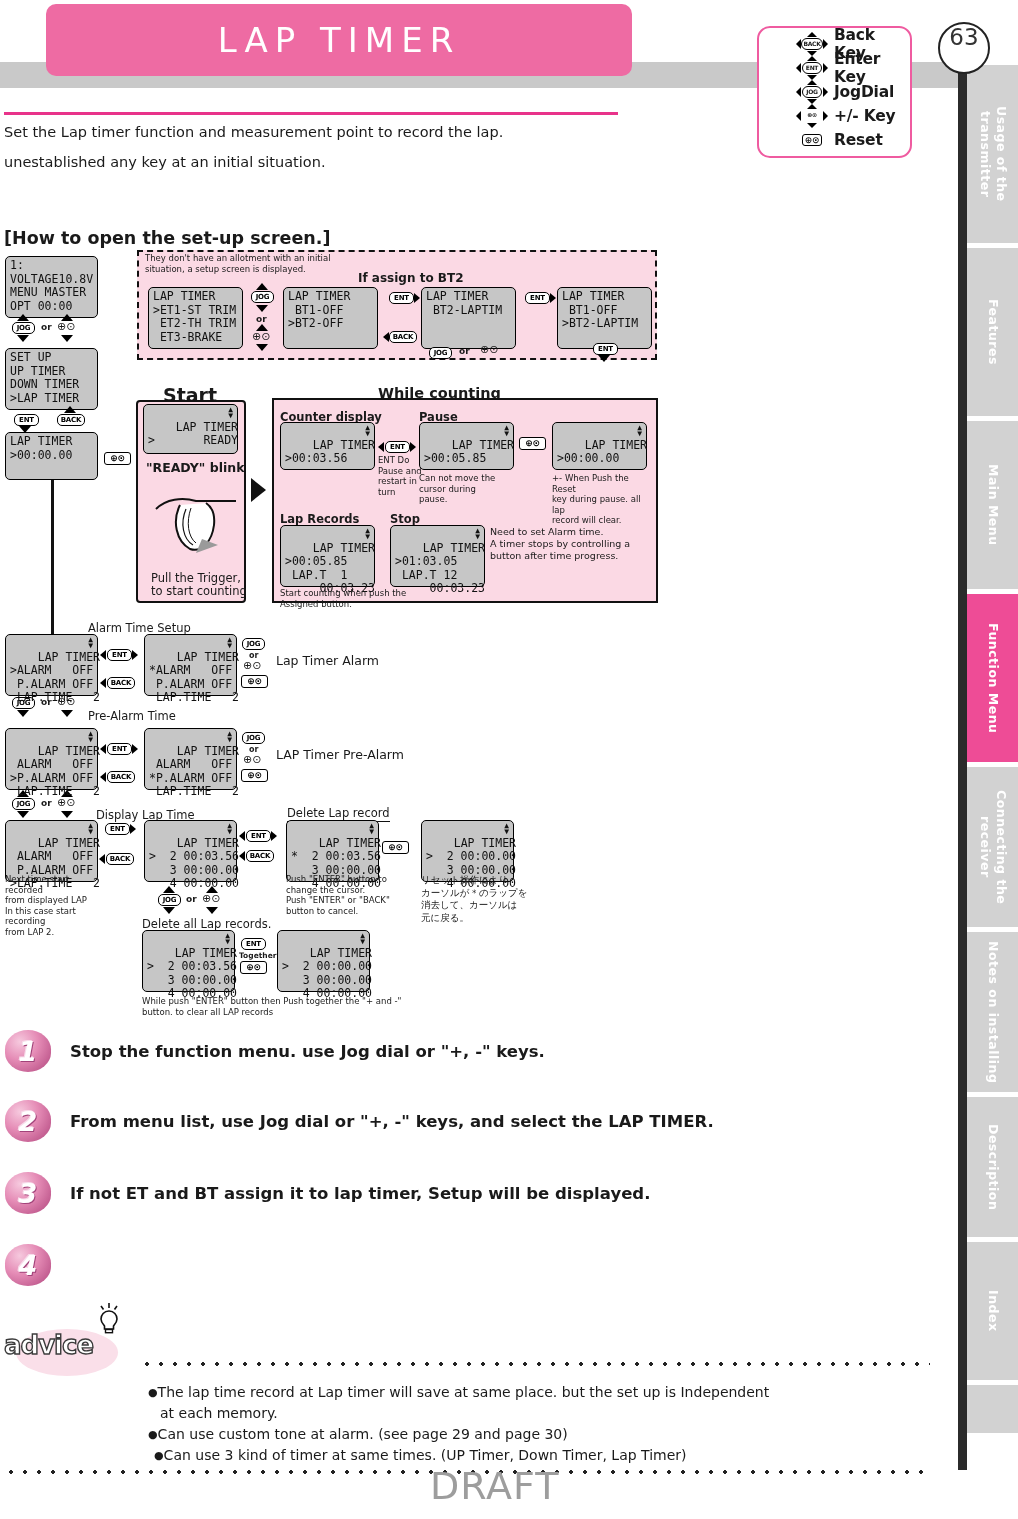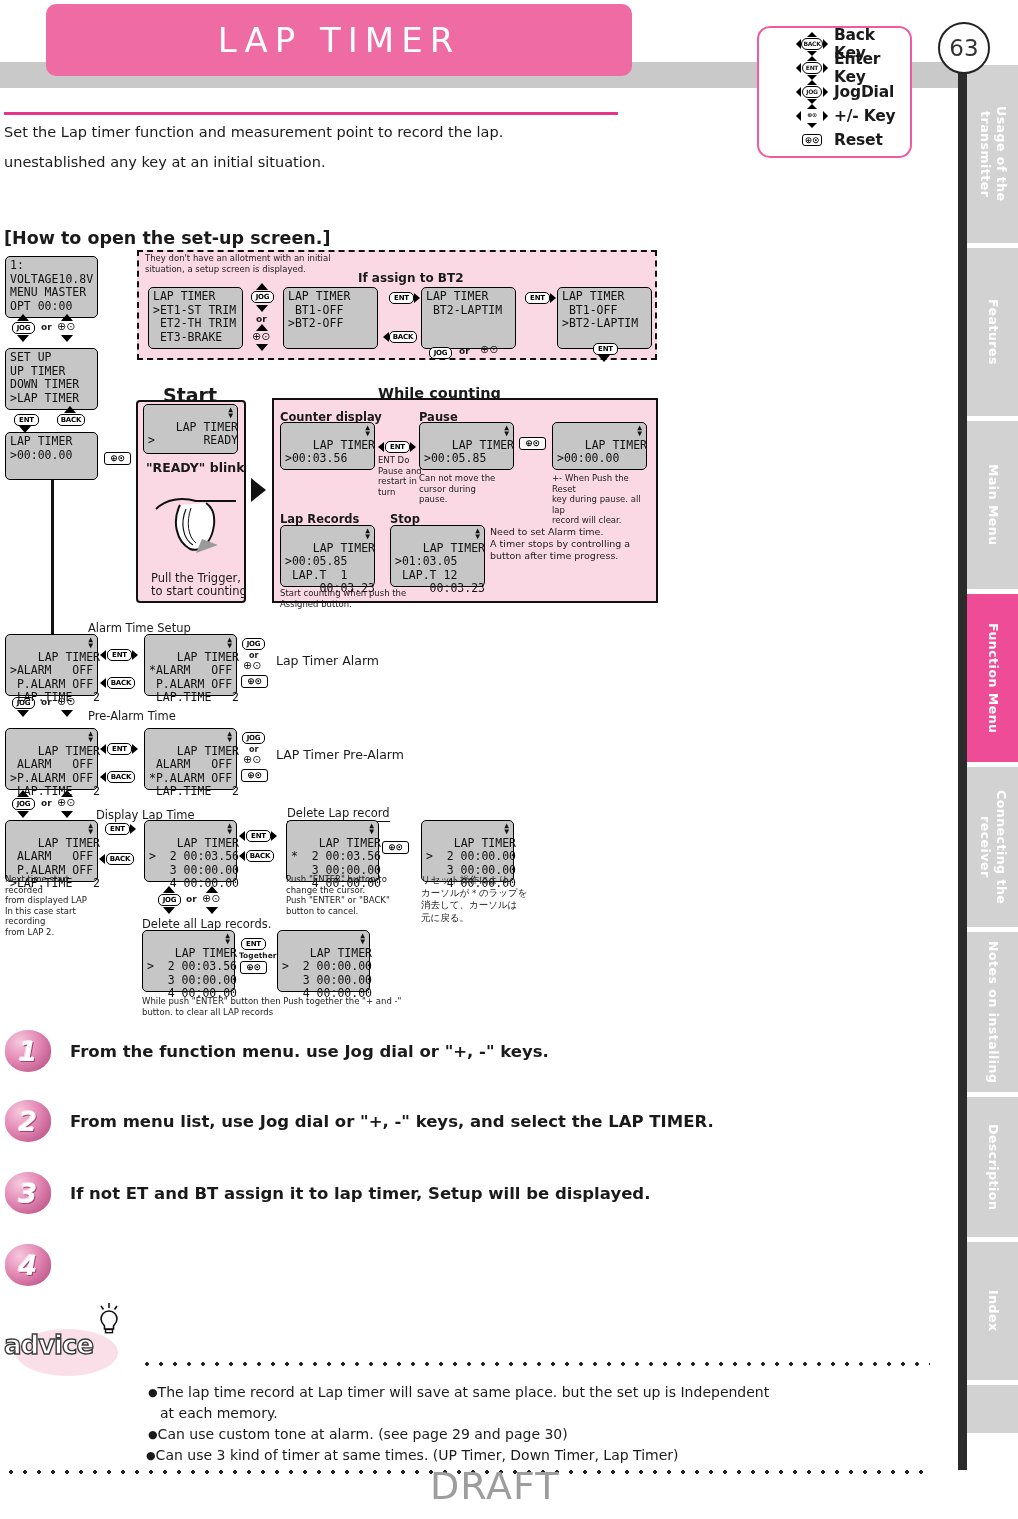--- a/index.html
+++ b/index.html
@@ -45,21 +45,21 @@
   .kpill.sq { border-radius:3px; }
   .tri { position:absolute; width:0; height:0; }
   .tri.up { border-left:5px solid transparent; border-right:5px solid transparent; border-bottom:5px solid #000; left:10px; top:-1px;}
   .tri.dn { border-left:5px solid transparent; border-right:5px solid transparent; border-top:5px solid #000; left:10px; bottom:-1px;}
   .tri.lf { border-top:5px solid transparent; border-bottom:5px solid transparent; border-right:5px solid #000; left:-1px; top:6px;}
   .tri.rt { border-top:5px solid transparent; border-bottom:5px solid transparent; border-left:5px solid #000; right:-1px; top:6px;}
 
   .pagenum {
     position:absolute; left:938px; top:22px; width:52px; height:52px;
     border:2px solid #222; border-radius:50%; background:#fff;
-    display:flex; align-items:center; justify-content:center;
+    display:flex; justify-content:center;
     font-size:23px; font-family:"DejaVu Sans", sans-serif; color:#333; z-index:6;
   }
 
   
   .side-spine { position:absolute; left:958px; top:40px; width:9px; height:1430px; background:#2b2b2b; }
   .sidebar { position:absolute; left:967px; top:65px; width:51px; }
   .tab {
     width:51px; background:#d2d2d2; margin-bottom:5px;
     display:flex; align-items:center; justify-content:center;
     color:#ffffff; font-size:12.5px; font-weight:bold;
@@ -569,21 +569,21 @@
     <span class="ud">▲<br>▼</span>
   </div>
   <div class="note" style="left:142px; top:996px; width:330px; white-space:pre-line;">While push "ENTER" button then Push together the "+ and -"
 button. to clear all LAP records</div>
 
   <div class="step" style="left:5px; top:1030px;">
     <span class="badge">
       <span class="blob"></span>
       <span class="num">1</span>
     </span>
-    <span class="step-text">From the function menu. use Jog dial or "+, -" keys.</span>
+    <span class="step-text">Stop the function menu. use Jog dial or "+, -" keys.</span>
   </div>
   <div class="step" style="left:5px; top:1100px;">
     <span class="badge">
       <span class="blob"></span>
       <span class="num">2</span>
     </span>
     <span class="step-text">From menu list, use Jog dial or "+, -" keys, and select the LAP TIMER.</span>
   </div>
   <div class="step" style="left:5px; top:1172px;">
     <span class="badge">
@@ -609,21 +609,21 @@
 
   <div class="dots" style="left:140px; top:1362px; width:790px;"></div>
 
   <div class="advice-line" style="left:148px; top:1382px; width:790px;">
     <span class="bullet">●</span><span>The lap time record at Lap timer will save at same place. but the set up is Independent</span>
   </div>
   <div class="advice-line" style="left:160px; top:1403px; width:790px;">at each memory.</div>
   <div class="advice-line" style="left:148px; top:1424px; width:790px;">
     <span class="bullet">●</span><span>Can use custom tone at alarm. (see page 29 and page 30)</span>
   </div>
-  <div class="advice-line" style="left:146px; top:1445px; width:790px;">
+  <div class="advice-line" style="left:154px; top:1445px; width:790px;">
     <span class="bullet">●</span><span>Can use 3 kind of timer at same times. (UP Timer, Down Timer, Lap Timer)</span>
   </div>
 
   <div class="dots" style="left:4px; top:1470px; width:928px;"></div>
 
   <div class="draft">DRAFT</div>
 
 </div>
 
 </body></html>

